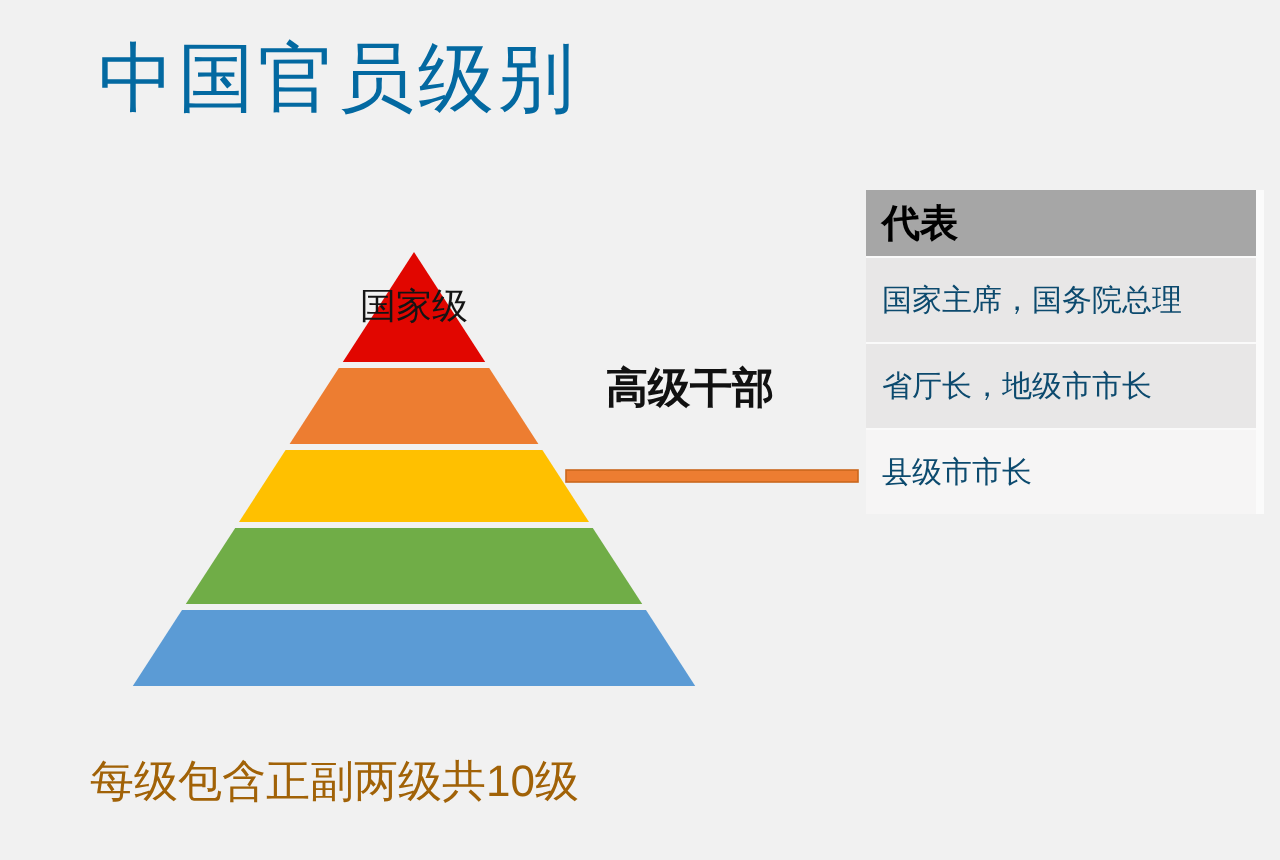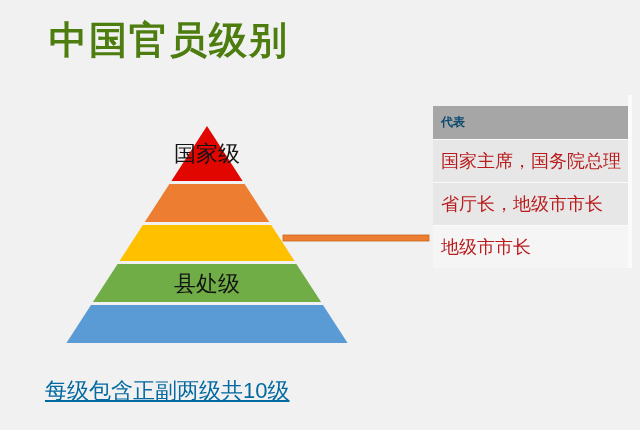--- a/index.html
+++ b/index.html
@@ -6,81 +6,81 @@
   .slide{
     position:relative;
     width:640px;height:430px;
     background:#f1f1f1;
     overflow:hidden;
     font-family:"Liberation Sans", sans-serif;
   }
   .title{
     position:absolute;left:49px;top:21px;
     font-size:38px;line-height:1.05;
-    font-weight:700;letter-spacing:2px;
-    color:#4d7c0f;white-space:nowrap;
+    font-weight:400;letter-spacing:2px;
+    color:#0369a1;white-space:nowrap;
   }
   .pyramid-svg{position:absolute;left:0;top:0;}
   .pyr-label{
     position:absolute;left:87px;width:240px;
-    text-align:center;font-size:22px;line-height:23px;
+    text-align:center;font-size:18px;line-height:23px;
     color:#141414;white-space:nowrap;
   }
   .annotation{
     position:absolute;left:303px;top:180px;
     font-size:21px;font-weight:bold;color:#111;
     white-space:nowrap;
   }
   .rep-table{
     position:absolute;left:433px;top:95px;width:195px;
     border-right:4px solid #fbfbfb;
     box-sizing:content-box;
   }
   .rep-header{
-    height:33px;background:#a6a6a6;color:#0c4a6e;
-    font-size:12px;font-weight:bold;
+    height:33px;background:#a6a6a6;color:#000000;
+    font-size:19px;font-weight:bold;
     display:flex;align-items:center;
-    padding-left:8px;box-sizing:border-box;margin-top:11px;
+    padding-left:8px;box-sizing:border-box;
   }
   .rep-row{
-    height:43px;font-size:18px;color:#b91c1c;
+    height:43px;font-size:15px;color:#0c4a6e;
     display:flex;align-items:center;
     padding-left:8px;box-sizing:border-box;
     border-top:1px solid #fafafa;
     white-space:nowrap;
   }
   .rep-row.odd{background:#e8e7e7;}
   .rep-row.even{background:#f6f5f5;}
   .footnote{
     position:absolute;left:45px;top:376px;
-    font-size:22px;color:#0369a1;white-space:nowrap;text-decoration:underline;
+    font-size:22px;color:#a16207;white-space:nowrap;
   }
 </style>
 </head>
 <body>
 
 <div class="slide">
 
   <div class="title">中国官员级别</div>
 
   <svg class="pyramid-svg" width="640" height="430" viewBox="0 0 640 430">
     <polygon points="207,126 242.6,181 171.4,181" fill="#e10600"></polygon>
     <polygon points="169.4,184 244.6,184 269.2,222 144.8,222" fill="#ed7d31"></polygon>
     <polygon points="142.8,225 271.2,225 294.5,261 119.5,261" fill="#ffc000"></polygon>
     <polygon points="117.6,264 296.4,264 321.1,302 92.9,302" fill="#70ad47"></polygon>
     <polygon points="91,305 323,305 347.6,343 66.4,343" fill="#5b9bd5"></polygon>
     <rect x="283" y="235" width="146" height="6" stroke="#ca671d" stroke-width="0.8" fill="#ed7d31"></rect>
   </svg>
 
   <div class="pyr-label" style="top:142px">国家级</div>
-  <div class="pyr-label" style="top:272px">县处级</div>
 
+  <div class="annotation">高级干部</div>
 
   <div class="rep-table">
     <div class="rep-header">代表</div>
     <div class="rep-row odd">国家主席，国务院总理</div>
     <div class="rep-row odd">省厅长，地级市市长</div>
-    <div class="rep-row even">地级市市长</div>
+    <div class="rep-row even">县级市市长</div>
   </div>
 
   <div class="footnote">每级包含正副两级共10级</div>
 
 </div>
 
 </body></html>

